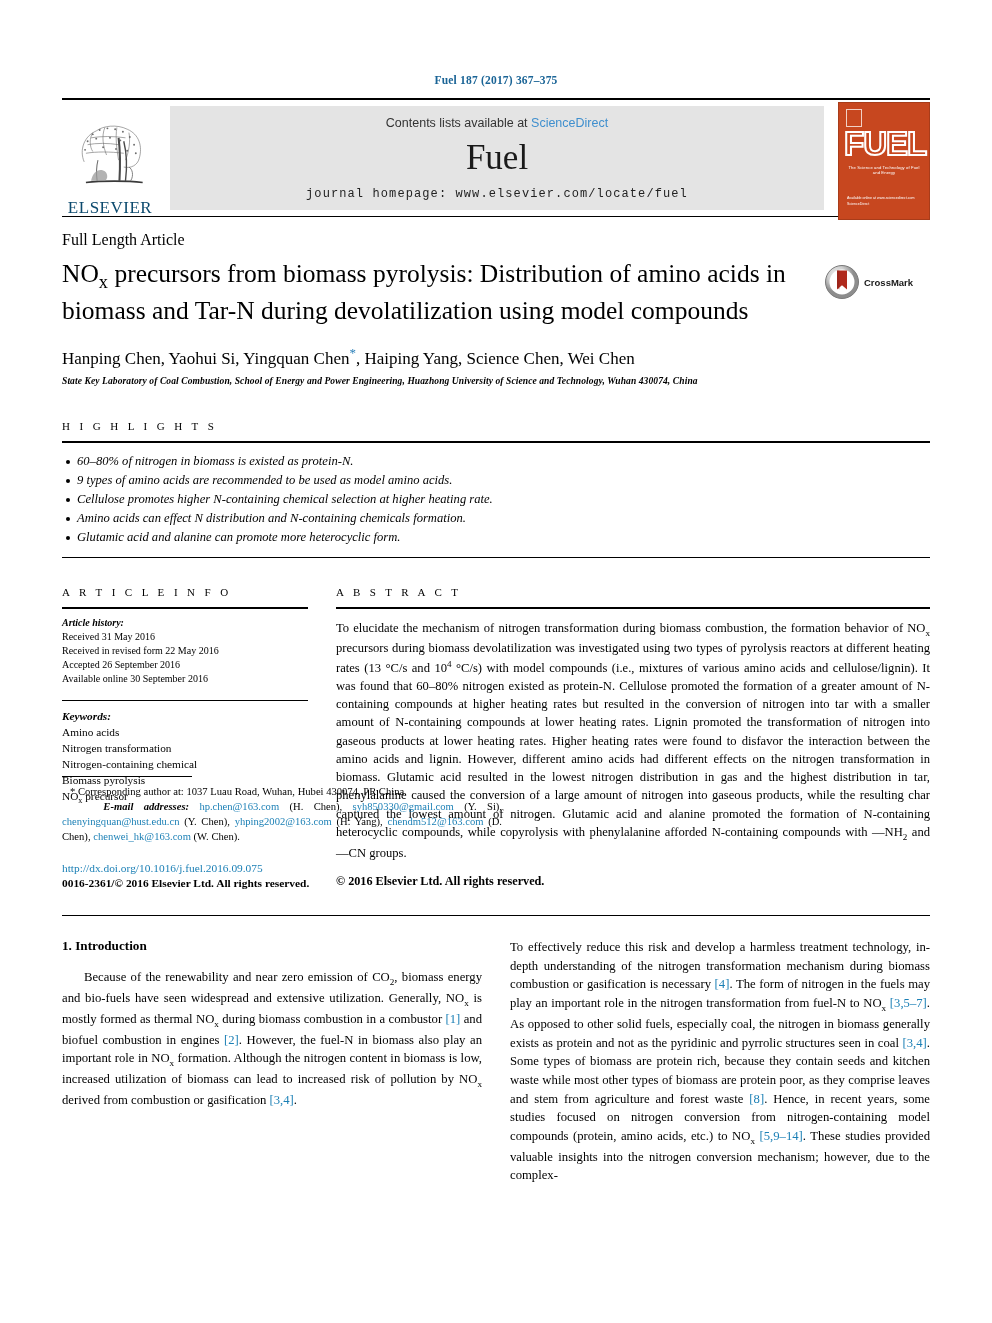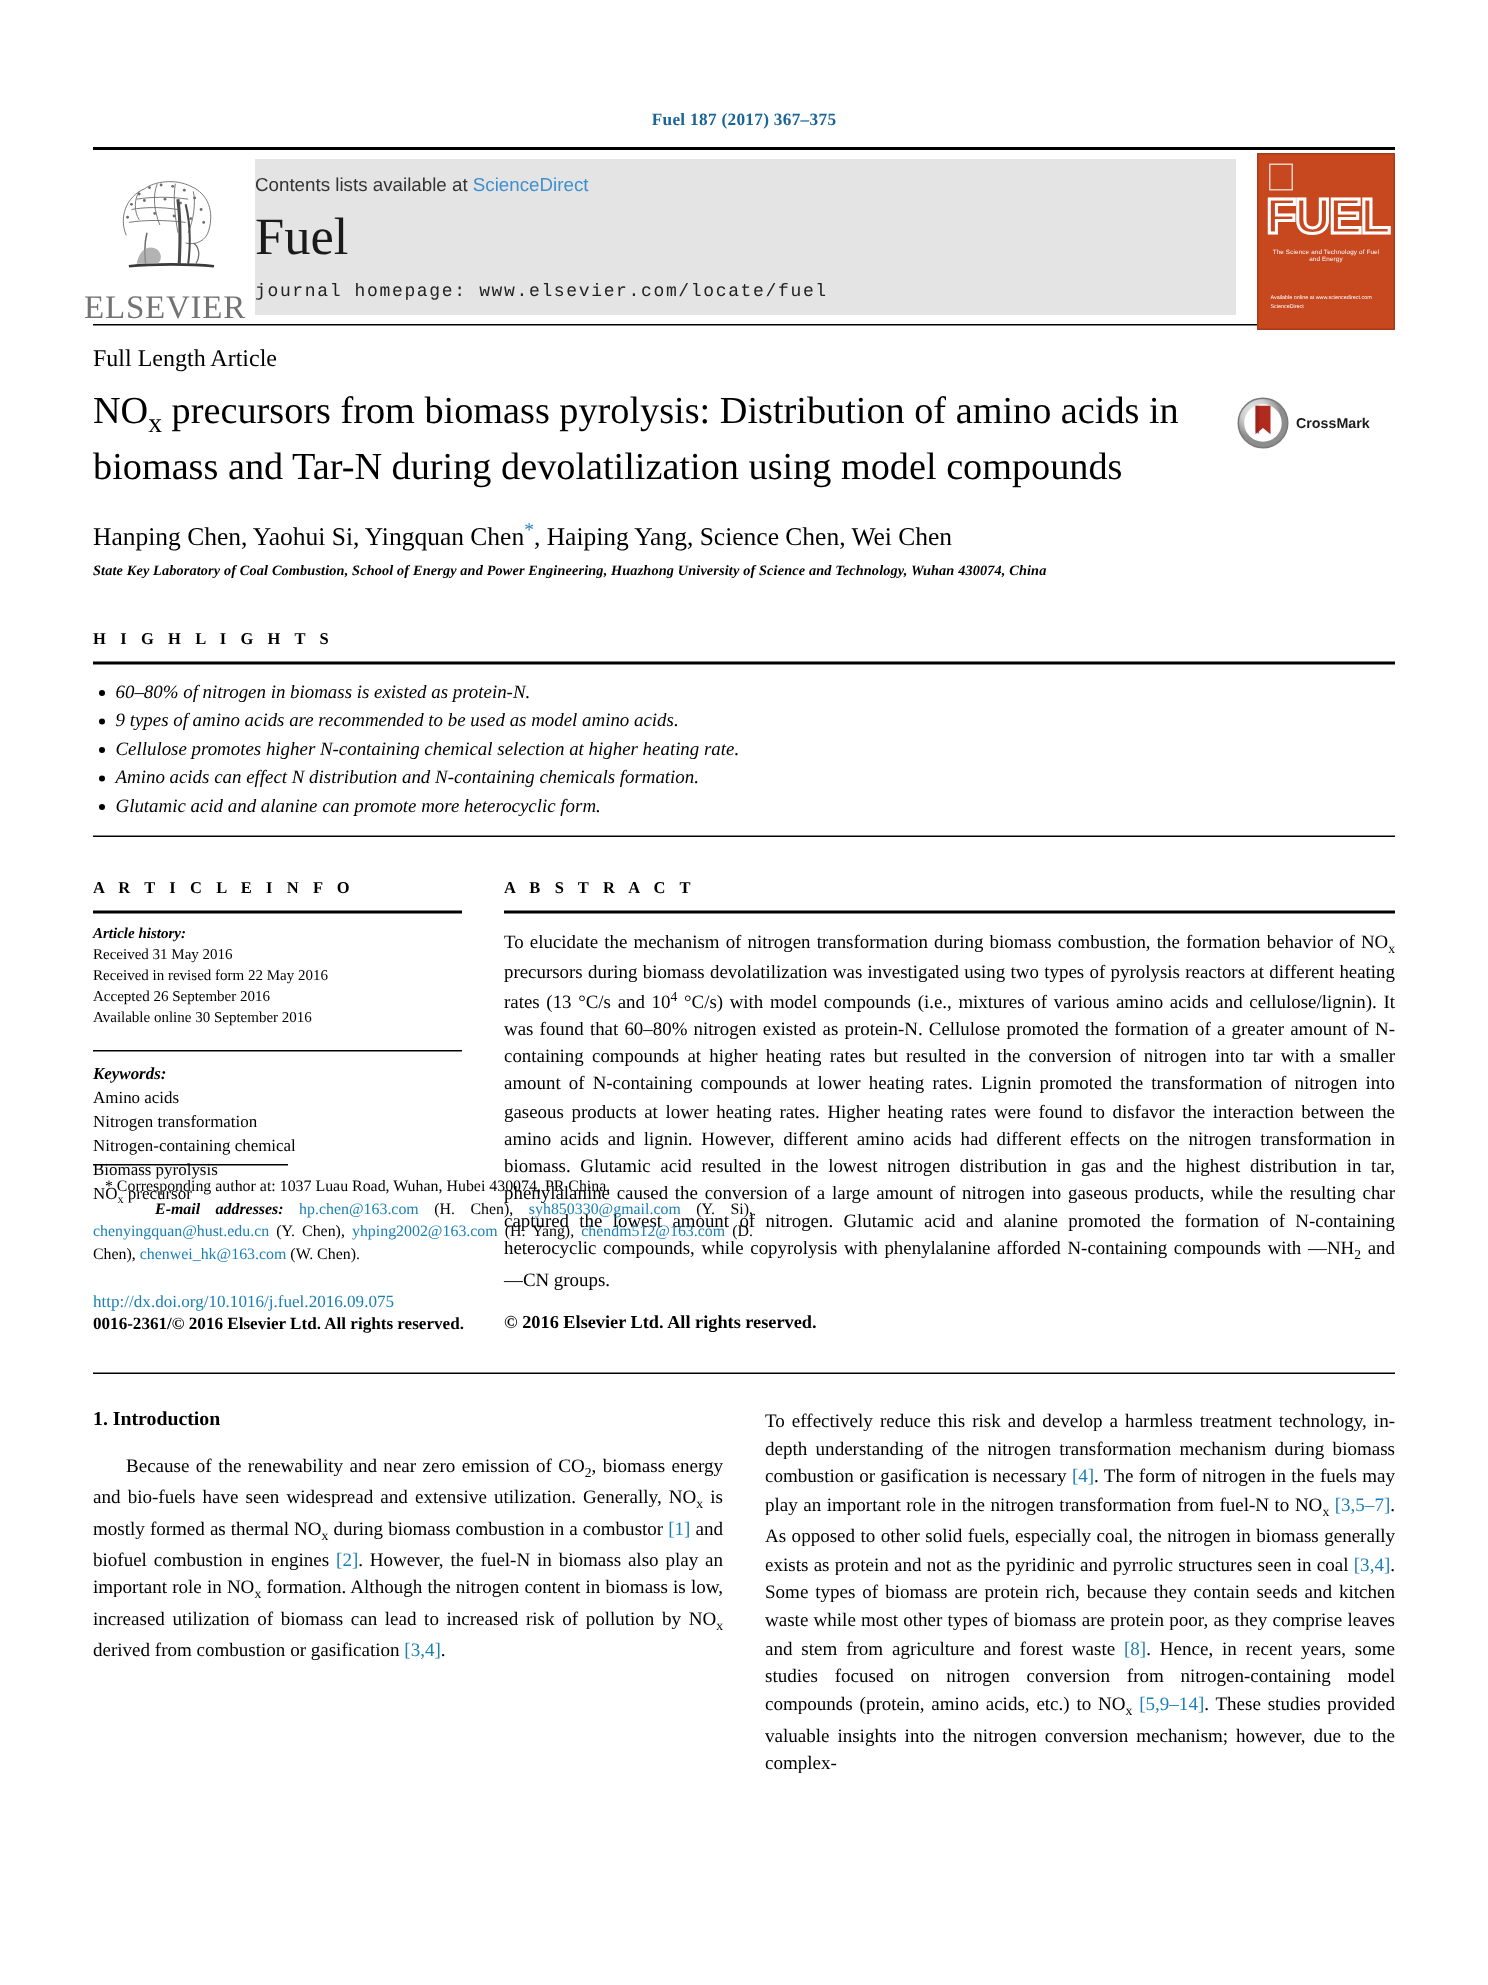--- a/index.html
+++ b/index.html
@@ -48,32 +48,33 @@
     flex: 0 0 96px;
     padding-top: 6px;
     display: flex;
     flex-direction: column;
     align-items: center;
     justify-content: flex-end;
   }
   .elsevier-tree { width: 86px; height: 86px; }
   .elsevier-word {
     font-family: "Liberation Serif", serif;
-    color: #737373;
-    font-size: 22px;
+    color: #0c4a6e;
+    font-size: 17px;
     letter-spacing: .5px;
     line-height: 1;
     margin-top: 1px;
   }
   .masthead-center {
     flex: 1 1 auto;
     background: #e4e4e4;
     margin: 6px 14px 6px 12px;
     display: flex;
     flex-direction: column;
+    align-items: center;
     justify-content: space-between;
     padding: 10px 0 9px;
   }
   .contents-line {
     font-size: 12.5px;
     font-family: "Liberation Sans", sans-serif;
     color: #333;
   }
   .contents-line .sd { color: #3f8fce; }
   .journal-title {
@@ -182,21 +183,21 @@
     font-style: italic;
     font-weight: bold;
     font-size: 9.5px;
     margin-top: 7px;
     letter-spacing: .1px;
   }
 
   
   .section-label {
     font-family: "Liberation Serif", serif;
-    font-weight: bold;
+    font-weight: normal;
     font-size: 11px;
     letter-spacing: 3.4px;
   }
   .hl-wrap { margin-top: 34px; }
   .hl-rule-top { border-top: 2px solid #000; margin-top: 9px; }
   .hl-list {
     list-style: none;
     margin: 0;
     padding: 9px 0 9px 2px;
     font-size: 12.6px;

